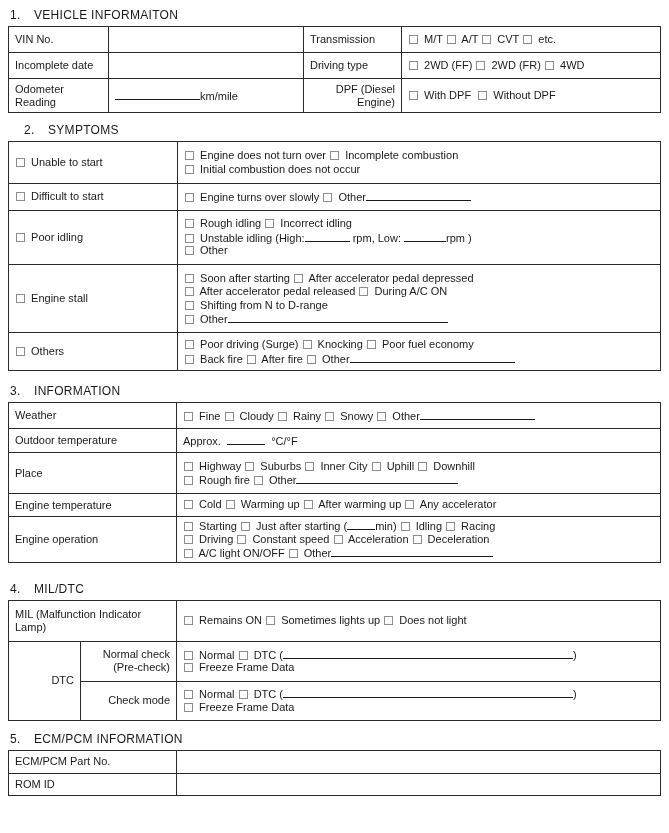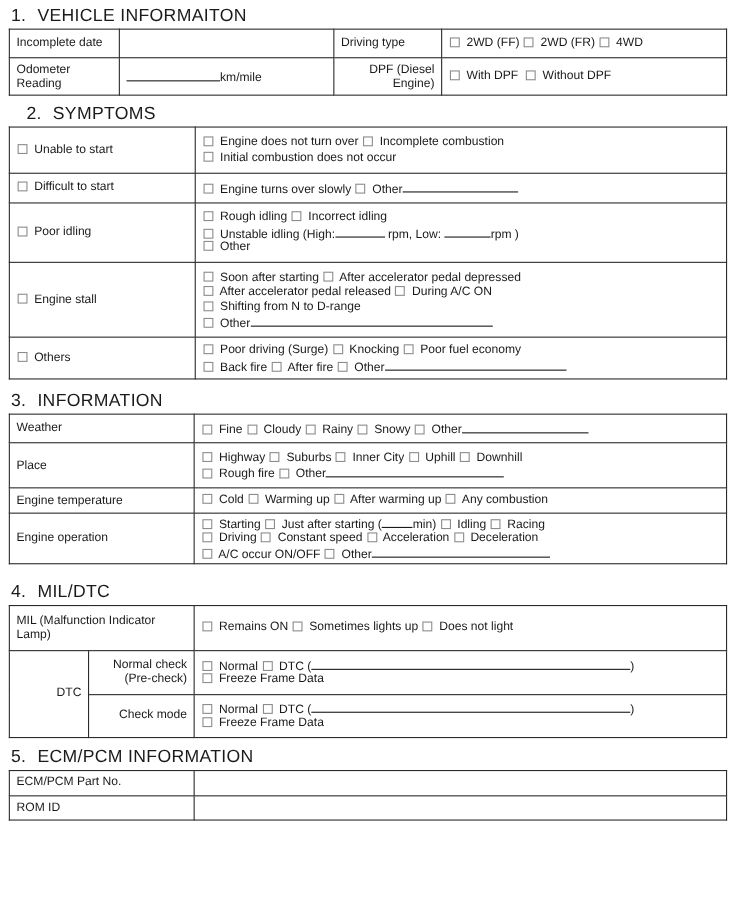--- a/index.html
+++ b/index.html
@@ -3,21 +3,21 @@
 <meta charset="utf-8">
 <style>
   html,body{margin:0;padding:0;}
   body{
     width:669px;height:833px;overflow:hidden;background:#ffffff;
     font-family:"Liberation Sans","DejaVu Sans",sans-serif;
     font-size:11px;color:#1a1a1a;
     padding:8px 0 0 8px;box-sizing:border-box;
   }
   .sec-title{
-    font-size:16px;line-height:14px;margin:0 0 4px 2px;
+    font-size:12px;line-height:14px;margin:0 0 4px 2px;
     letter-spacing:0.3px;white-space:pre;
   }
   .sec-title .num{display:inline-block;min-width:24px;}
   .mt-s2{margin-top:10px;margin-left:16px;}
   .mt-s3{margin-top:13px;}
   .mt-s4{margin-top:19px;}
   .mt-s5{margin-top:11px;}
   table{
     border-collapse:collapse;table-layout:fixed;width:652px;
   }
@@ -45,20 +45,28 @@
 <div class="sec-title"><span class="num">1.</span><span>VEHICLE INFORMAITON</span></div>
 
 <table>
   <colgroup>
       <col style="width:100px">
       <col style="width:195px">
       <col style="width:98px">
       <col style="width:259px">
     </colgroup>
   <tbody>
+      <tr style="height:26px">
+    <td class="lab">VIN No.</td>
+    <td></td>
+    <td class="lab">Transmission</td>
+    <td>
+          <div class="line"><span class="cb"></span><span> M/T </span><span class="cb"></span><span> A/T </span><span class="cb"></span><span> CVT </span><span class="cb"></span><span> etc.</span></div>
+        </td>
+  </tr>
   <tr style="height:26px">
     <td class="lab">Incomplete date</td>
     <td></td>
     <td class="lab">Driving type</td>
     <td>
           <div class="line"><span class="cb"></span><span> 2WD (FF) </span><span class="cb"></span><span> 2WD (FR) </span><span class="cb"></span><span> 4WD</span></div>
         </td>
   </tr>
   <tr style="height:34px">
     <td class="lab">Odometer Reading</td>
@@ -138,39 +146,45 @@
       <col style="width:168px">
       <col style="width:484px">
     </colgroup>
   <tbody>
   <tr style="height:26px">
     <td class="lab">Weather</td>
     <td>
           <div class="line"><span class="cb"></span><span> Fine </span><span class="cb"></span><span> Cloudy </span><span class="cb"></span><span> Rainy </span><span class="cb"></span><span> Snowy </span><span class="cb"></span><span> Other</span><span class="ul" style="width: 115px;"></span></div>
         </td>
   </tr>
+  <tr style="height:24px">
+    <td class="lab">Outdoor temperature</td>
+    <td>
+          <div class="line"><span>Approx.  </span><span class="ul" style="width: 38px;"></span><span>  °C/°F</span></div>
+        </td>
+  </tr>
   <tr style="height:41px">
     <td class="lab">Place</td>
     <td>
           <div class="line"><span class="cb"></span><span> Highway </span><span class="cb"></span><span> Suburbs </span><span class="cb"></span><span> Inner City </span><span class="cb"></span><span> Uphill </span><span class="cb"></span><span> Downhill</span></div>
           <div class="line"><span class="cb"></span><span> Rough fire </span><span class="cb"></span><span> Other</span><span class="ul" style="width: 162px;"></span></div>
         </td>
   </tr>
   <tr style="height:23px">
     <td class="lab">Engine temperature</td>
     <td>
-          <div class="line"><span class="cb"></span><span> Cold </span><span class="cb"></span><span> Warming up </span><span class="cb"></span><span> After warming up </span><span class="cb"></span><span> Any combustion</span></div>
+          <div class="line"><span class="cb"></span><span> Cold </span><span class="cb"></span><span> Warming up </span><span class="cb"></span><span> After warming up </span><span class="cb"></span><span> Any accelerator</span></div>
         </td>
   </tr>
   <tr style="height:43px">
     <td class="lab">Engine operation</td>
     <td>
           <div class="line"><span class="cb"></span><span> Starting </span><span class="cb"></span><span> Just after starting (</span><span class="ul" style="width: 28px;"></span><span>min) </span><span class="cb"></span><span> Idling </span><span class="cb"></span><span> Racing</span></div>
           <div class="line"><span class="cb"></span><span> Driving </span><span class="cb"></span><span> Constant speed </span><span class="cb"></span><span> Acceleration </span><span class="cb"></span><span> Deceleration</span></div>
-          <div class="line"><span class="cb"></span><span> A/C occur ON/OFF </span><span class="cb"></span><span> Other</span><span class="ul" style="width: 162px;"></span></div>
+          <div class="line"><span class="cb"></span><span> A/C light ON/OFF </span><span class="cb"></span><span> Other</span><span class="ul" style="width: 162px;"></span></div>
         </td>
   </tr>
 </tbody>
   </table>
 
 <div class="sec-title mt-s4"><span class="num">4.</span><span>MIL/DTC</span></div>
 
 <table>
   <colgroup>
       <col style="width:72px">

